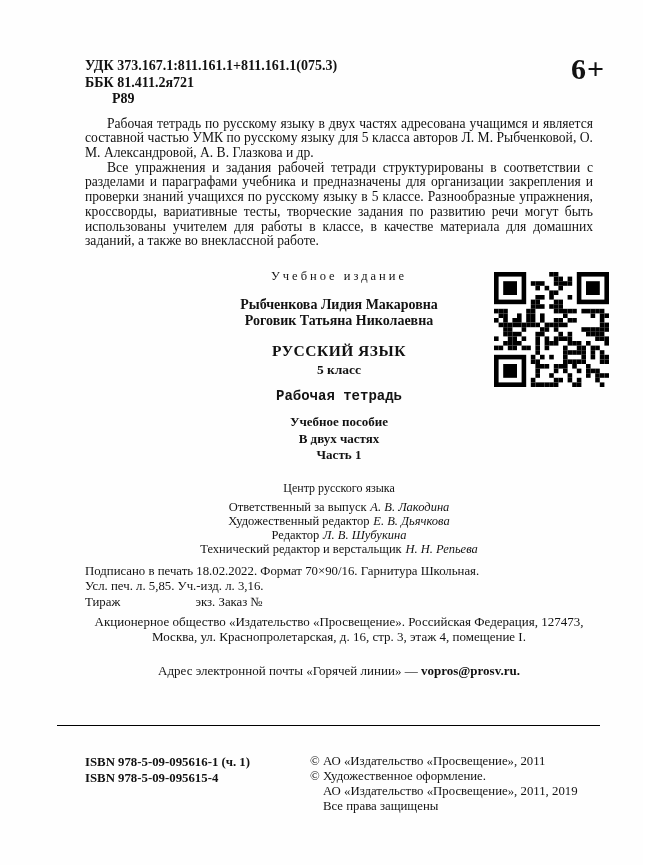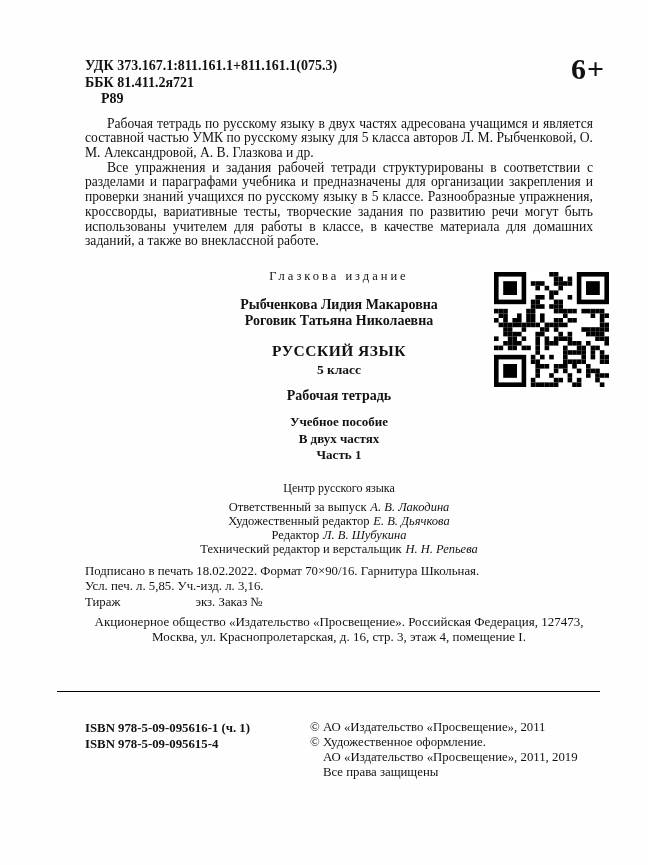--- a/index.html
+++ b/index.html
@@ -4,37 +4,37 @@
 <style>
   html,body { margin:0; padding:0; background:#ffffff; }
   body { width:650px; height:865px; font-family:"Liberation Serif", serif; color:#121212; }
   .page {
     position:relative; width:643px; height:865px; box-sizing:border-box;
     padding:58px 50px 0 85px; overflow:hidden; background:#fefefe;
   }
 
   
   .codes { font-weight:bold; font-size:14px; line-height:16.5px; }
-  .code-line { margin-left:16px; }
+  .code-line { margin-left:27px; }
   .age-badge {
     position:absolute; top:52px; right:38px;
     font-size:30px; font-weight:bold; letter-spacing:1px;
   }
 
   
   .annotation { margin-top:9px; font-size:13.6px; line-height:1.085; text-align:justify; }
   .annotation p { margin:0; text-indent:22px; }
 
   
   .imprint { text-align:center; }
   .uchebnoe { margin-top:20px; font-size:12.5px; letter-spacing:3px; }
   .authors { margin-top:13px; font-weight:bold; font-size:14px; line-height:15.5px; }
   .book-title { margin-top:14px; font-weight:bold; font-size:15.5px; letter-spacing:0.5px; }
   .grade { margin-top:2px; font-weight:bold; font-size:13.5px; }
-  .series { margin-top:10px; font-weight:bold; font-size:14px; }
+  .series { margin-top:10px; font-weight:bold; font-size:14px;font-family:Liberation Mono, monospace; }
   .pub-type { margin-top:10px; font-weight:bold; font-size:13px; line-height:16.5px;font-family:Liberation Serif, serif; }
   .parts-line { font-weight:bold; font-size:13px; line-height:16.5px; }
   .center-org { margin-top:17px; font-size:12px; }
 
   .credits { margin-top:4px; font-size:12.5px; line-height:14px; text-align:center; }
   .credit-role { margin-right:0.3em; }
   .credit-name { font-style:italic; }
 
   .print-block { margin-top:8px; font-size:12.8px; line-height:15.5px; }
   .order-label { display:inline-block; margin-left:72px; }
@@ -68,21 +68,21 @@
   </div>
 
   <div class="age-badge">6+</div>
 
   <div class="annotation">
     <p>Рабочая тетрадь по русскому языку в двух частях адресована учащимся и является составной частью УМК по русскому языку для 5 класса авторов Л. М. Рыбченковой, О. М. Александровой, А. В. Глазкова и др.</p>
     <p>Все упражнения и задания рабочей тетради структурированы в соответствии с разделами и параграфами учебника и предназначены для организации закрепления и проверки знаний учащихся по русскому языку в 5 классе. Разнообразные упражнения, кроссворды, вариативные тесты, творческие задания по развитию речи могут быть использованы учителем для работы в классе, в качестве материала для домашних заданий, а также во внеклассной работе.</p>
   </div>
 
   <div class="imprint">
-    <div class="uchebnoe">Глазкова издание</div>
+    <div class="uchebnoe">Учебное издание</div>
 
     <div class="authors">
       <div>Рыбченкова Лидия Макаровна</div>
       <div>Роговик Татьяна Николаевна</div>
     </div>
 
     <div class="book-title">РУССКИЙ ЯЗЫК</div>
     <div class="grade">5 класс</div>
     <div class="series">Рабочая тетрадь</div>
 
@@ -112,20 +112,24 @@
     <div>Подписано в печать 18.02.2022. Формат 70×90/16. Гарнитура Школьная.</div>
     <div>Усл. печ. л. 5,85. Уч.-изд. л. 3,16.</div>
     <div>
       <span>Тираж</span>
       <span class="order-label">экз. Заказ №</span>
     </div>
   </div>
 
   <div class="publisher">Акционерное общество «Издательство «Просвещение». Российская Федерация, 127473, Москва, ул. Краснопролетарская, д. 16, стр. 3, этаж 4, помещение I.</div>
 
+  <div class="email-line">
+    <span>Адрес электронной почты «Горячей линии» —</span>
+    <span class="email-value">vopros@prosv.ru.</span>
+  </div>
 
   <hr class="rule">
 
   <div class="footer">
     <div class="isbn-col">
       <div>ISBN 978-5-09-095616-1 (ч. 1)</div>
       <div>ISBN 978-5-09-095615-4</div>
     </div>
     <div class="copy-col">
       <div>© АО «Издательство «Просвещение», 2011</div>

